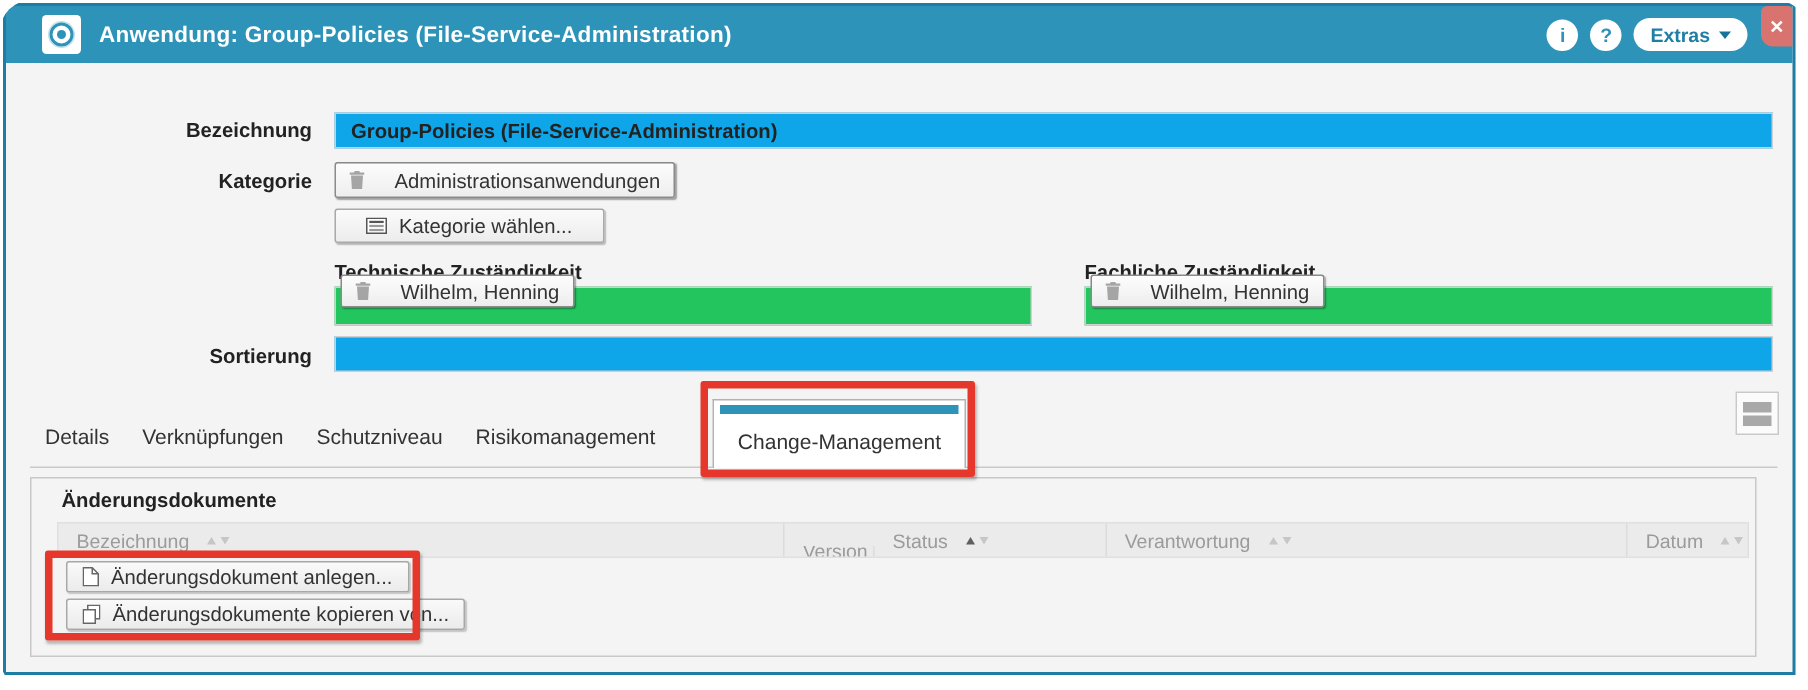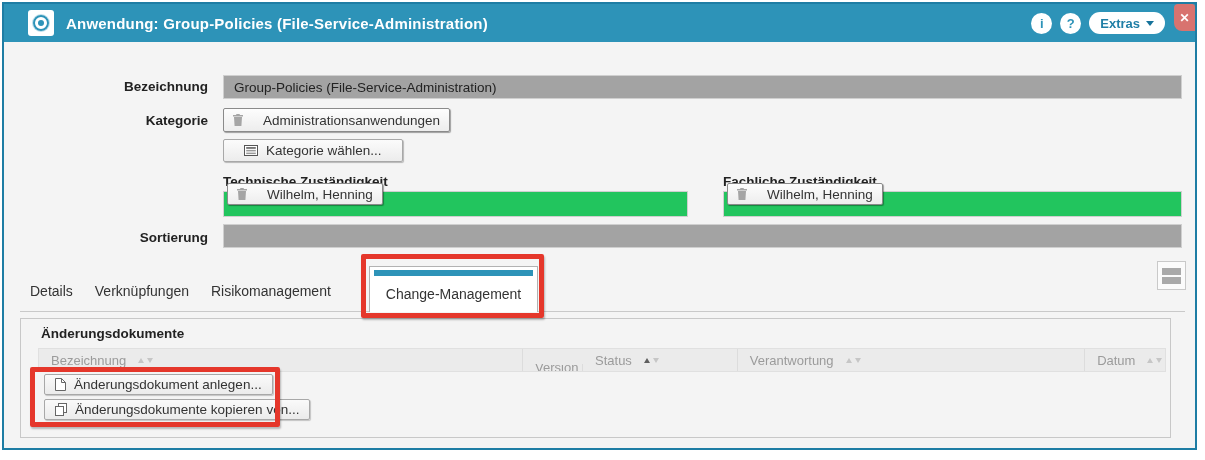--- a/index.html
+++ b/index.html
@@ -1,18 +1,18 @@
 <!DOCTYPE html>
 <html><head>
 <meta charset="utf-8">
 <style>
   * { box-sizing: border-box; margin: 0; padding: 0; }
   html,body { width:1205px; height:460px; background:#ffffff;
     font-family:"Liberation Sans", sans-serif; color:#222; }
-  .page { position:relative; width:1205px; height:460px; overflow:hidden; }
+  .page { position:relative; width:1205px; height:460px; overflow:hidden;border-radius:21px; }
 
   .window { position:absolute; left:2px; top:2px; width:1195px; height:448px;
     border:2px solid #1e7da4; background:#f4f4f4; }
 
   
   .header { position:absolute; left:0; top:0; right:0; height:38px;
     background:#2d93b8; display:flex; align-items:center; padding:0 10px 0 24px; }
   .app-icon { width:26px; height:26px; background:#fff; border-radius:3px;
     display:flex; align-items:center; justify-content:center; margin-right:12px; }
   .app-icon .ring { width:16px; height:16px; border:2px solid #2d93b8; border-radius:50%;
@@ -29,22 +29,22 @@
   .tri-down { width:0; height:0; border-left:4px solid transparent; border-right:4px solid transparent;
     border-top:5px solid #16739b; display:inline-block; }
   .close-btn { position:absolute; right:0px; top:0px; width:21px; height:27px; z-index:6;
     background:#d8736f; border:none; border-radius:4px 3px 0 8px; color:#fff; font-weight:bold;
     font-size:12px; cursor:pointer; font-family:inherit; }
 
   
   .field-label { position:absolute; width:204px; text-align:right; font-weight:bold;
     font-size:13.5px; color:#222; }
   .col-label { position:absolute; font-weight:bold; font-size:13.5px; color:#222; }
-  .text-input { position:absolute; height:24px; background:#a3a3a3; border:1px solid #cfcfcf;
-    font-family:inherit; font-size:13.5px; font-weight:normal; color:#222; padding:0 10px; }
+  .text-input { position:absolute; height:24px; background:#0ea5e9; border:1px solid #cfcfcf;
+    font-family:inherit; font-size:13.5px; font-weight:bold; color:#222; padding:0 10px; }
   .tagbox { position:absolute; height:26px; background:#22c55e; border:1px solid #cfcfcf;
     display:flex; align-items:flex-end; padding:11px 3px; }
   .chip { display:inline-flex; align-items:center; gap:20px; height:22px; padding:0 9px;
     border:1px solid #8a8a8a; border-radius:2px; background:linear-gradient(#fdfdfd,#ededed);
     box-shadow:1px 1px 1px rgba(0,0,0,.35); font-size:13.5px; color:#333; cursor:pointer; }
   .chip-lg { height:24px; }
   .chooser-btn { position:absolute; display:inline-flex; align-items:center; gap:8px; height:23px;
     padding:0 20px; border:1px solid #a8a8a8; border-radius:2px;
     background:linear-gradient(#fbfbfb,#ececec); box-shadow:1px 1px 1px rgba(0,0,0,.25);
     font-size:13.5px; color:#333; cursor:pointer; font-family:inherit; }
@@ -161,20 +161,21 @@
       </span>
     </div>
 
     <div class="field-label" style="left:0; top:226px;">Sortierung</div>
     <input class="text-input" style="left: 219px; top: 220px; width: 959px;" value="">
 
     <div class="tab-baseline"></div>
     <div class="tab-strip">
         <div class="tab"><span class="tab-label">Details</span></div>
         <div class="tab"><span class="tab-label">Verknüpfungen</span></div>
+        <div class="tab"><span class="tab-label">Schutzniveau</span></div>
         <div class="tab"><span class="tab-label">Risikomanagement</span></div>
         <div class="tab active">
           <span class="tab-accent"></span>
           <span class="annotation-rect annot-tab"></span>
           <span class="tab-label">Change-Management</span>
         </div>
       </div>
     <div class="view-toggle">
       <span class="bar"></span>
       <span class="bar"></span>

